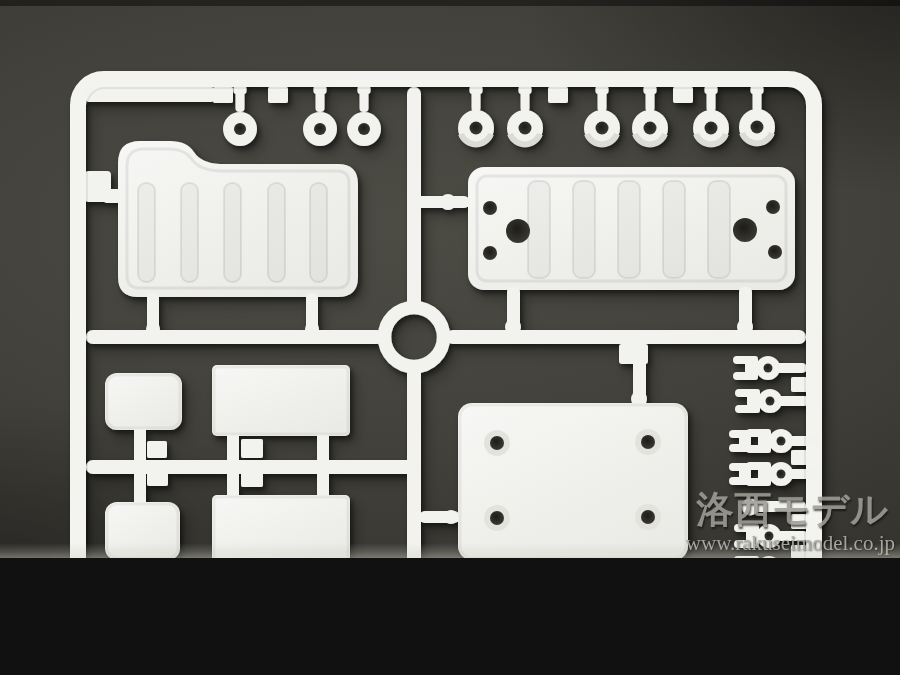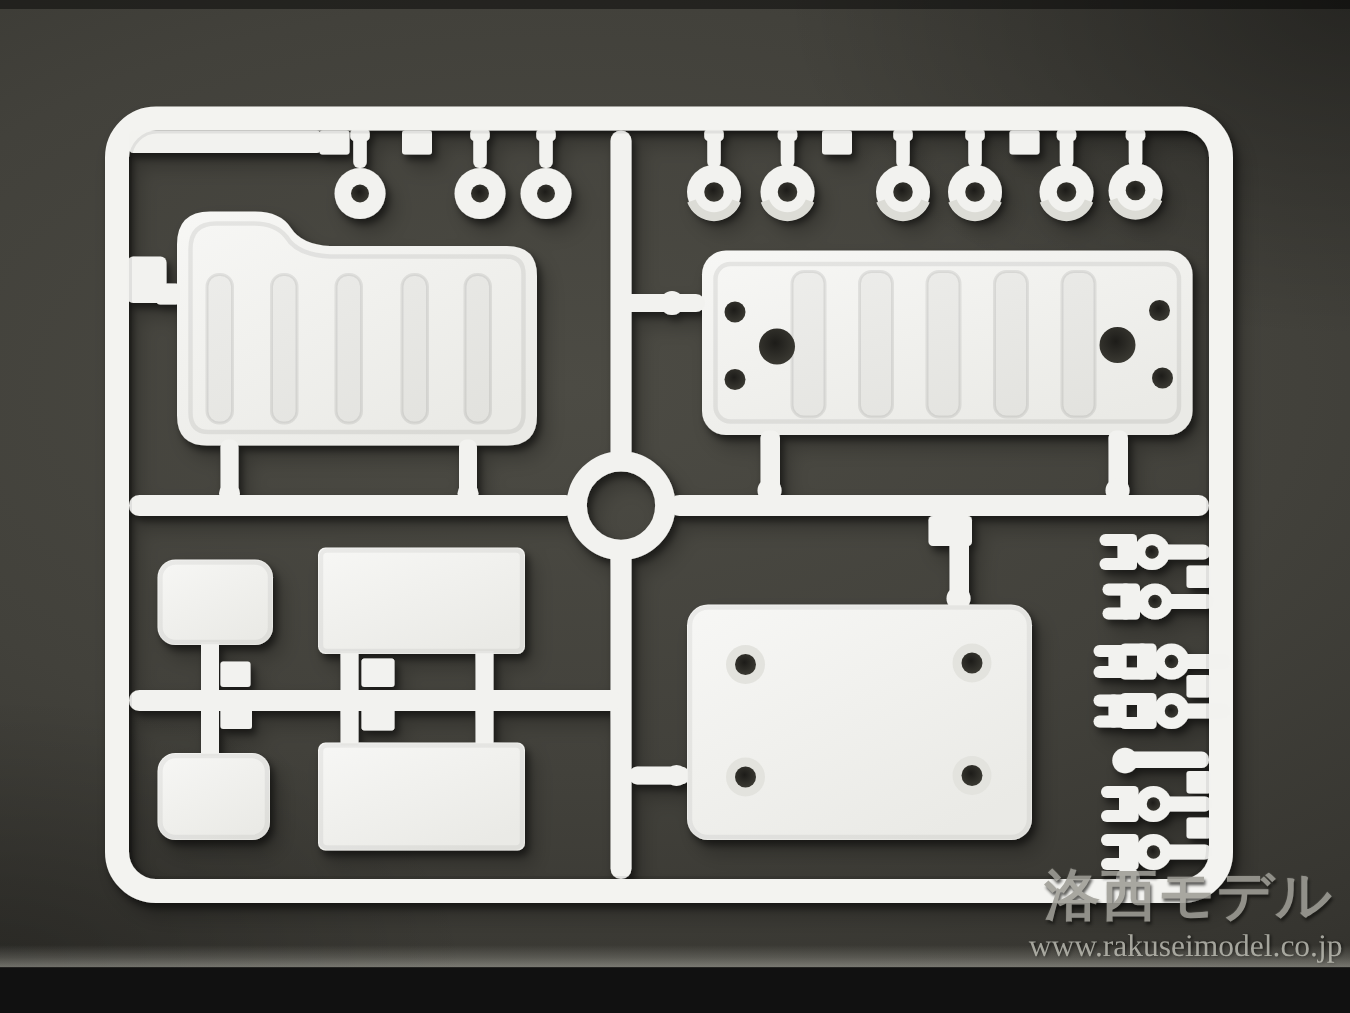--- a/index.html
+++ b/index.html
@@ -1,17 +1,17 @@
 <!DOCTYPE html>
 <html style="--wm: #9e9d96; --wm-url: #aaaaa2;"><head>
 <meta charset="utf-8">
 <style>
   html,body{margin:0;padding:0;background:#111;}
   #stage{
-    position:relative;width:900px;height:645px;overflow:hidden;
+    position:relative;width:900px;height:558px;overflow:hidden;
     font-family:"Liberation Sans",sans-serif;
     background:
       radial-gradient(130% 95% at 42% 40%, #4c4b44 0%, #42413b 42%, #363530 72%, #272621 100%);
   }
   .bg-shade-tr{position:absolute;inset:0;
     background:radial-gradient(60% 50% at 100% 0%, rgba(0,0,0,0.35) 0%, rgba(0,0,0,0) 70%);}
   .bg-shade-bl{position:absolute;inset:0;
     background:radial-gradient(50% 40% at 0% 100%, rgba(0,0,0,0.25) 0%, rgba(0,0,0,0) 70%);}
   .top-strip{position:absolute;top:0;left:0;right:0;height:6px;background:rgba(0,0,0,0.45);}
   .bottom-strip{position:absolute;bottom:0;left:0;right:0;height:15px;

